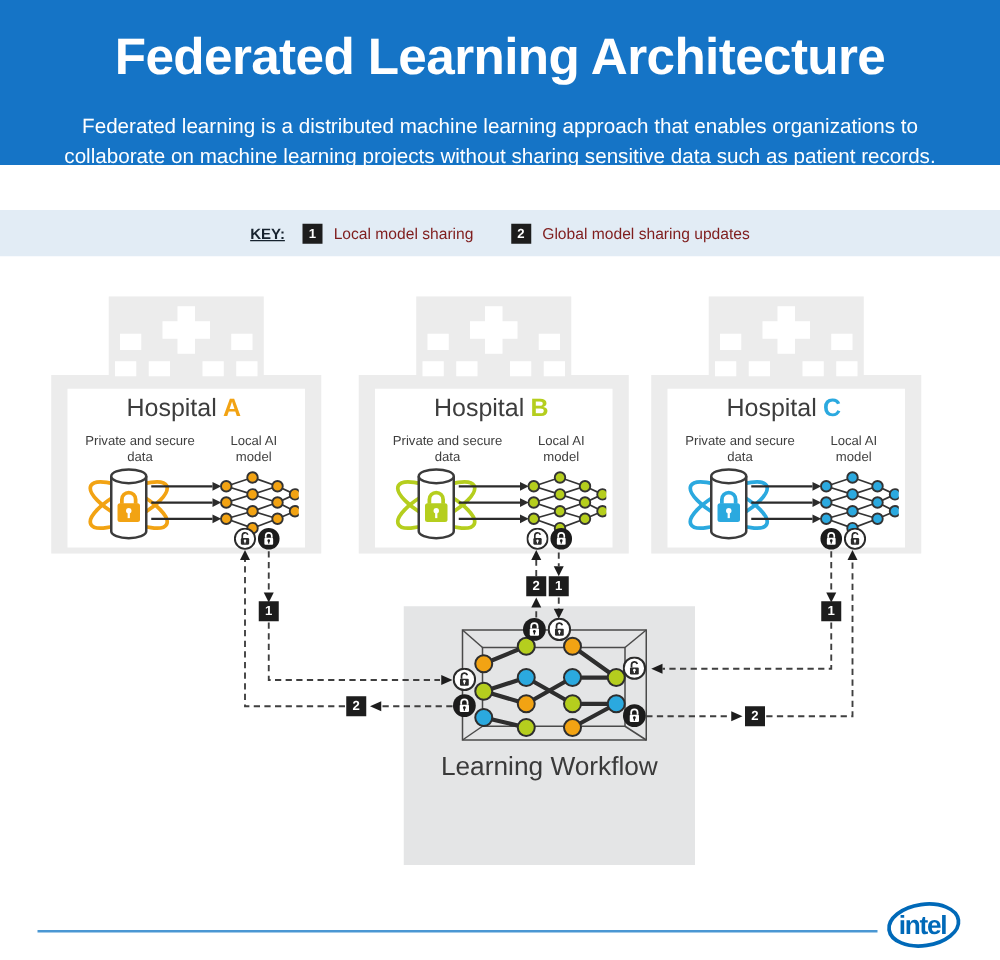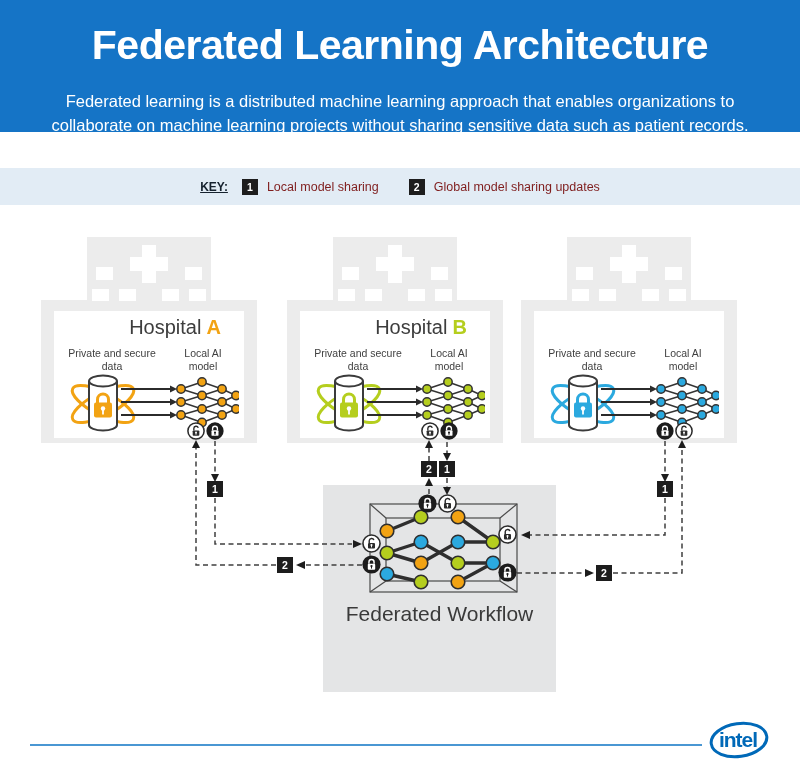--- a/index.html
+++ b/index.html
@@ -19,21 +19,21 @@
   .keybar .klabel{font-size:12px;font-weight:bold;color:#16222E;margin-right:5px;text-decoration:underline;}
   .keybar .ktext{font-size:12.5px;color:#7f1d1d;}
   .kgap{width:12px;}
   .nbadge{background:#1D1D1D;color:#fff;width:16px;height:16px;font-size:10.5px;font-weight:bold;
           text-align:center;line-height:16px;display:inline-block;}
 
   
   .hospital{position:absolute;top:237px;width:230px;height:206px;}
   .building{position:absolute;left:0;top:0;width:230px;height:206px;}
   .card{position:absolute;left:20px;top:74px;width:190px;height:127px;background:#fff;}
-  .h-title{position:absolute;left:0;top:5px;width:186px;text-align:center;font-size:20px;color:#3D3D3D;font-weight:500;margin-left:28px;}
+  .h-title{position:absolute;left:0;top:5px;width:186px;text-align:center;font-size:20px;color:#3D3D3D;font-weight:500;}
   .h-title .letter{color:var(--accent);font-weight:bold;margin-left:5px;}
   .lbl{position:absolute;top:36px;font-size:10.5px;line-height:1.25;color:#3F3F3F;text-align:center;}
   .lbl-left{left:12px;width:92px;}
   .lbl-right{left:120px;width:58px;}
   .hdiag{position:absolute;left:5px;top:58px;width:180px;height:66px;color:var(--accent);}
   .lock{position:absolute;width:18px;height:18px;top:185px;}
 
   
   .wf-box{position:absolute;left:323px;top:485px;width:233px;height:207px;background:#E4E5E6;}
   .wf-net{position:absolute;left:363px;top:498px;width:160px;height:100px;}
@@ -197,20 +197,23 @@
     <svg class="lock" style="left:160px" viewBox="0 0 20 20">
         <use href="#lockClosed"></use>
       </svg>
   </div>
 
   <div class="hospital" style="left: 514px; --accent: #2BA9DF;">
     <svg class="building" viewBox="0 0 230 206">
         <use href="#building"></use>
       </svg>
     <div class="card">
+      <div class="h-title">
+        <span>Hospital</span><span class="letter">C</span>
+      </div>
       <div class="lbl lbl-left">Private and secure data</div>
       <div class="lbl lbl-right">Local AI model</div>
       <svg class="hdiag" viewBox="0 0 180 66">
           <use href="#hdiagram"></use>
         </svg>
     </div>
     <svg class="lock" style="left:142px" viewBox="0 0 20 20">
         <use href="#lockClosed"></use>
       </svg>
     <svg class="lock" style="left:161px" viewBox="0 0 20 20">
@@ -249,21 +252,21 @@
         <circle class="nG" cx="130" cy="44" r="6.8"></circle>
       <circle class="nG" cx="24" cy="55" r="6.8"></circle>
       <circle class="nO" cx="58" cy="65" r="6.8"></circle>
         <circle class="nG" cx="95" cy="65" r="6.8"></circle>
         <circle class="nB" cx="130" cy="65" r="6.8"></circle>
       <circle class="nB" cx="24" cy="76" r="6.8"></circle>
       <circle class="nG" cx="58" cy="84" r="6.8"></circle>
         <circle class="nO" cx="95" cy="84" r="6.8"></circle>
     </g>
   </svg>
-  <div class="wf-title">Federated Workflow</div>
+  <div class="wf-title">Learning Workflow</div>
 
   <svg class="overlay" viewBox="0 0 800 768">
     <g stroke="#3F3F3F" stroke-width="1.5" stroke-dasharray="5 3.5" fill="none">
       <path d="M215 441 V474"></path>
         <path d="M215 498 V544 H352"></path>
       <path d="M362 565 H305"></path>
         <path d="M276 565 H196 V447"></path>
       <path d="M447 442 V453"></path>
         <path d="M447 478 V487"></path>
       <path d="M429 494 V486"></path>

